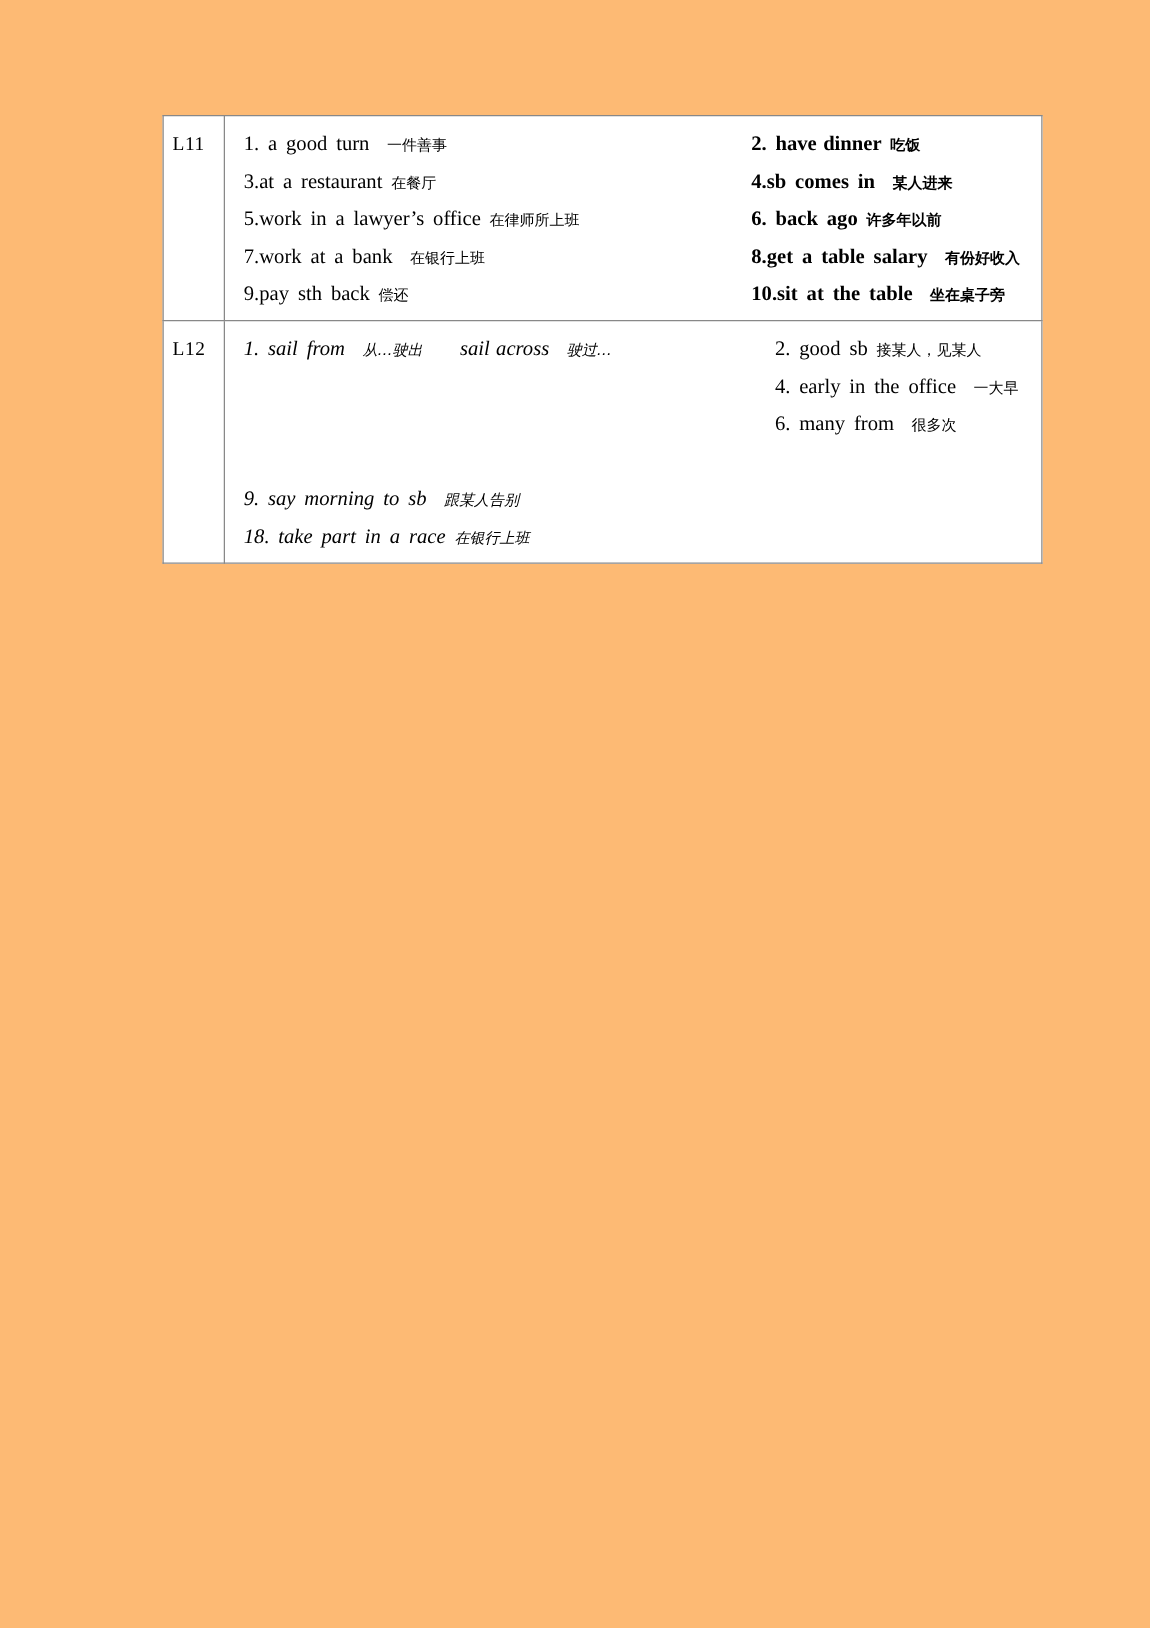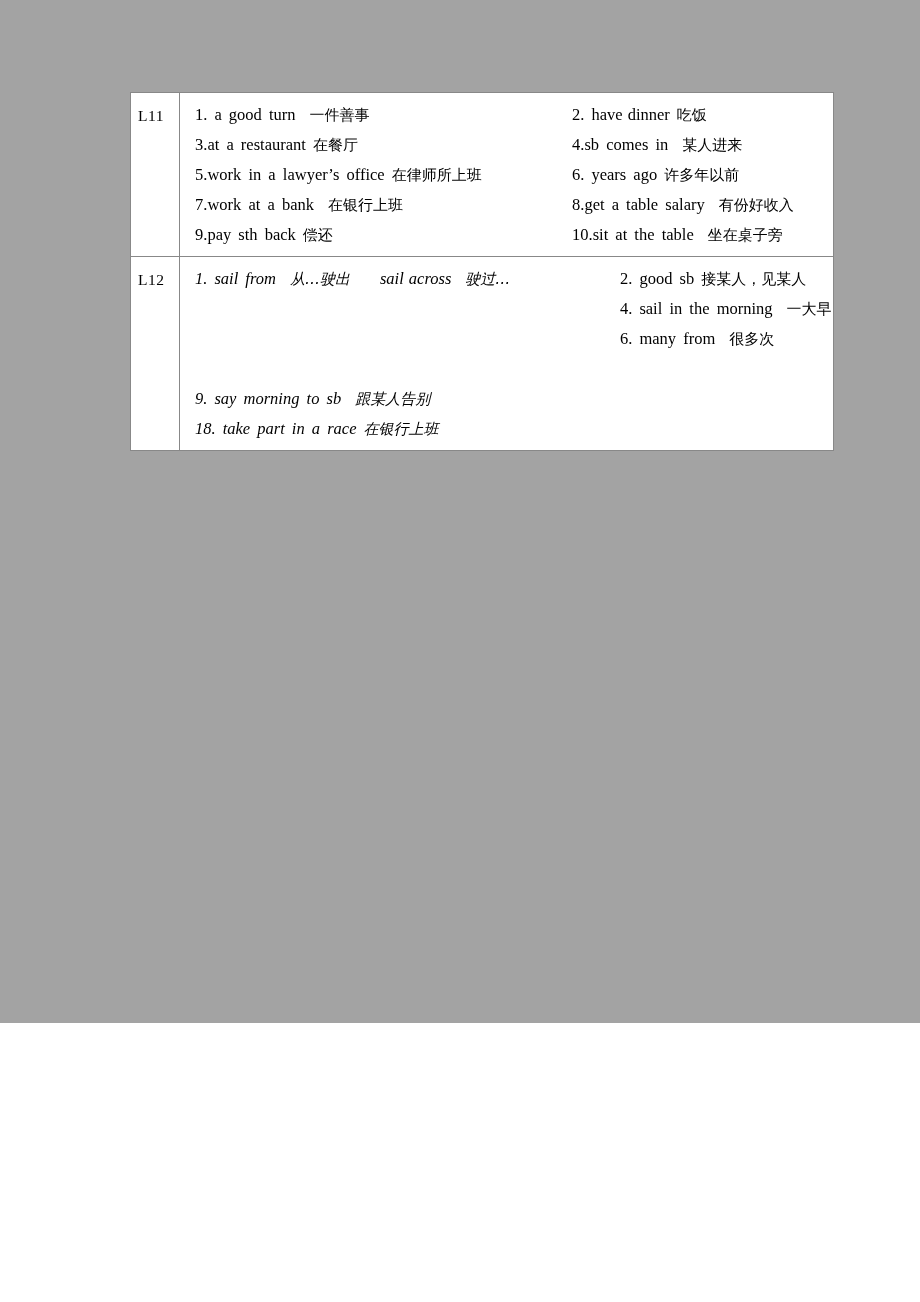--- a/index.html
+++ b/index.html
@@ -14,22 +14,22 @@
     font-family: "Liberation Serif", "DejaVu Serif", serif;
     color: #000000;
     overflow: hidden;
   }
 
   .page {
     position: absolute;
     left: 0;
     top: 0;
     width: 920px;
-    height: 1023px;
-    background: #a3a3a3;
+    height: 1302px;
+    background: #fdba74;
   }
 
   
   .vocab-table {
     position: absolute;
     left: 130px;
     top: 92px;
     width: 701px;
     border-collapse: collapse;
     table-layout: fixed;
@@ -77,36 +77,36 @@
     left: 0;
     top: 0;
   }
   .col-right {
     position: absolute;
     top: 0;
   }
 
   
   .l11 .col-left { left: 15px; }
-  .l11 .col-right { left: 392px; }
+  .l11 .col-right { left: 421px; font-weight: bold; }
 
   
   .l12 .col-left { left: 15px; font-style: italic; }
   .l12 .col-right { left: 440px; }
 
   .en {
     font-family: "Liberation Serif", "DejaVu Serif", serif;
     word-spacing: 3px;
   }
   .en.tight {
     word-spacing: 1px;
   }
   .cn {
     font-family: "DejaVu Sans", "Liberation Sans", sans-serif;
-    font-size: 15px;
+    font-size: 12px;
   }
   .gap-sm { display: inline-block; width: 7px; }
   .gap-md { display: inline-block; width: 14px; }
   .gap-lg { display: inline-block; width: 30px; }
 </style>
 </head>
 <body>
 
 <div class="page">
 
@@ -136,21 +136,21 @@
               <span class="col-right">
                 <span class="en">4.</span><span class="en">sb  comes  in</span><span class="gap-md"></span><span class="cn">某人进来</span>
               </span>
             </div>
 
             <div class="entry-row">
               <span class="col-left">
                 <span class="en">5.</span><span class="en">work  in  a  lawyer’s  office</span><span class="gap-sm"></span><span class="cn">在律师所上班</span>
               </span>
               <span class="col-right">
-                <span class="en">6.</span><span class="gap-sm"></span><span class="en">years  ago</span><span class="gap-sm"></span><span class="cn">许多年以前</span>
+                <span class="en">6.</span><span class="gap-sm"></span><span class="en">back  ago</span><span class="gap-sm"></span><span class="cn">许多年以前</span>
               </span>
             </div>
 
             <div class="entry-row">
               <span class="col-left">
                 <span class="en">7.</span><span class="en">work  at  a  bank</span><span class="gap-md"></span><span class="cn">在银行上班</span>
               </span>
               <span class="col-right">
                 <span class="en">8.</span><span class="en">get  a  table  salary</span><span class="gap-md"></span><span class="cn">有份好收入</span>
               </span>
@@ -180,21 +180,21 @@
               <span class="col-left">
                 <span class="en">1.</span><span class="gap-sm"></span><span class="en">sail  from</span><span class="gap-md"></span><span class="cn">从…驶出</span><span class="gap-lg"></span><span class="en tight">sail across</span><span class="gap-md"></span><span class="cn">驶过…</span>
               </span>
               <span class="col-right">
                 <span class="en">2.</span><span class="gap-sm"></span><span class="en">good  sb</span><span class="gap-sm"></span><span class="cn">接某人，见某人</span>
               </span>
             </div>
 
             <div class="entry-row">
               <span class="col-right">
-                <span class="en">4.</span><span class="gap-sm"></span><span class="en">sail  in  the  morning</span><span class="gap-md"></span><span class="cn">一大早</span>
+                <span class="en">4.</span><span class="gap-sm"></span><span class="en">early  in  the  office</span><span class="gap-md"></span><span class="cn">一大早</span>
               </span>
             </div>
 
             <div class="entry-row">
               <span class="col-right">
                 <span class="en">6.</span><span class="gap-sm"></span><span class="en">many  from</span><span class="gap-md"></span><span class="cn">很多次</span>
               </span>
             </div>
 
             <div class="entry-row blank"></div>

